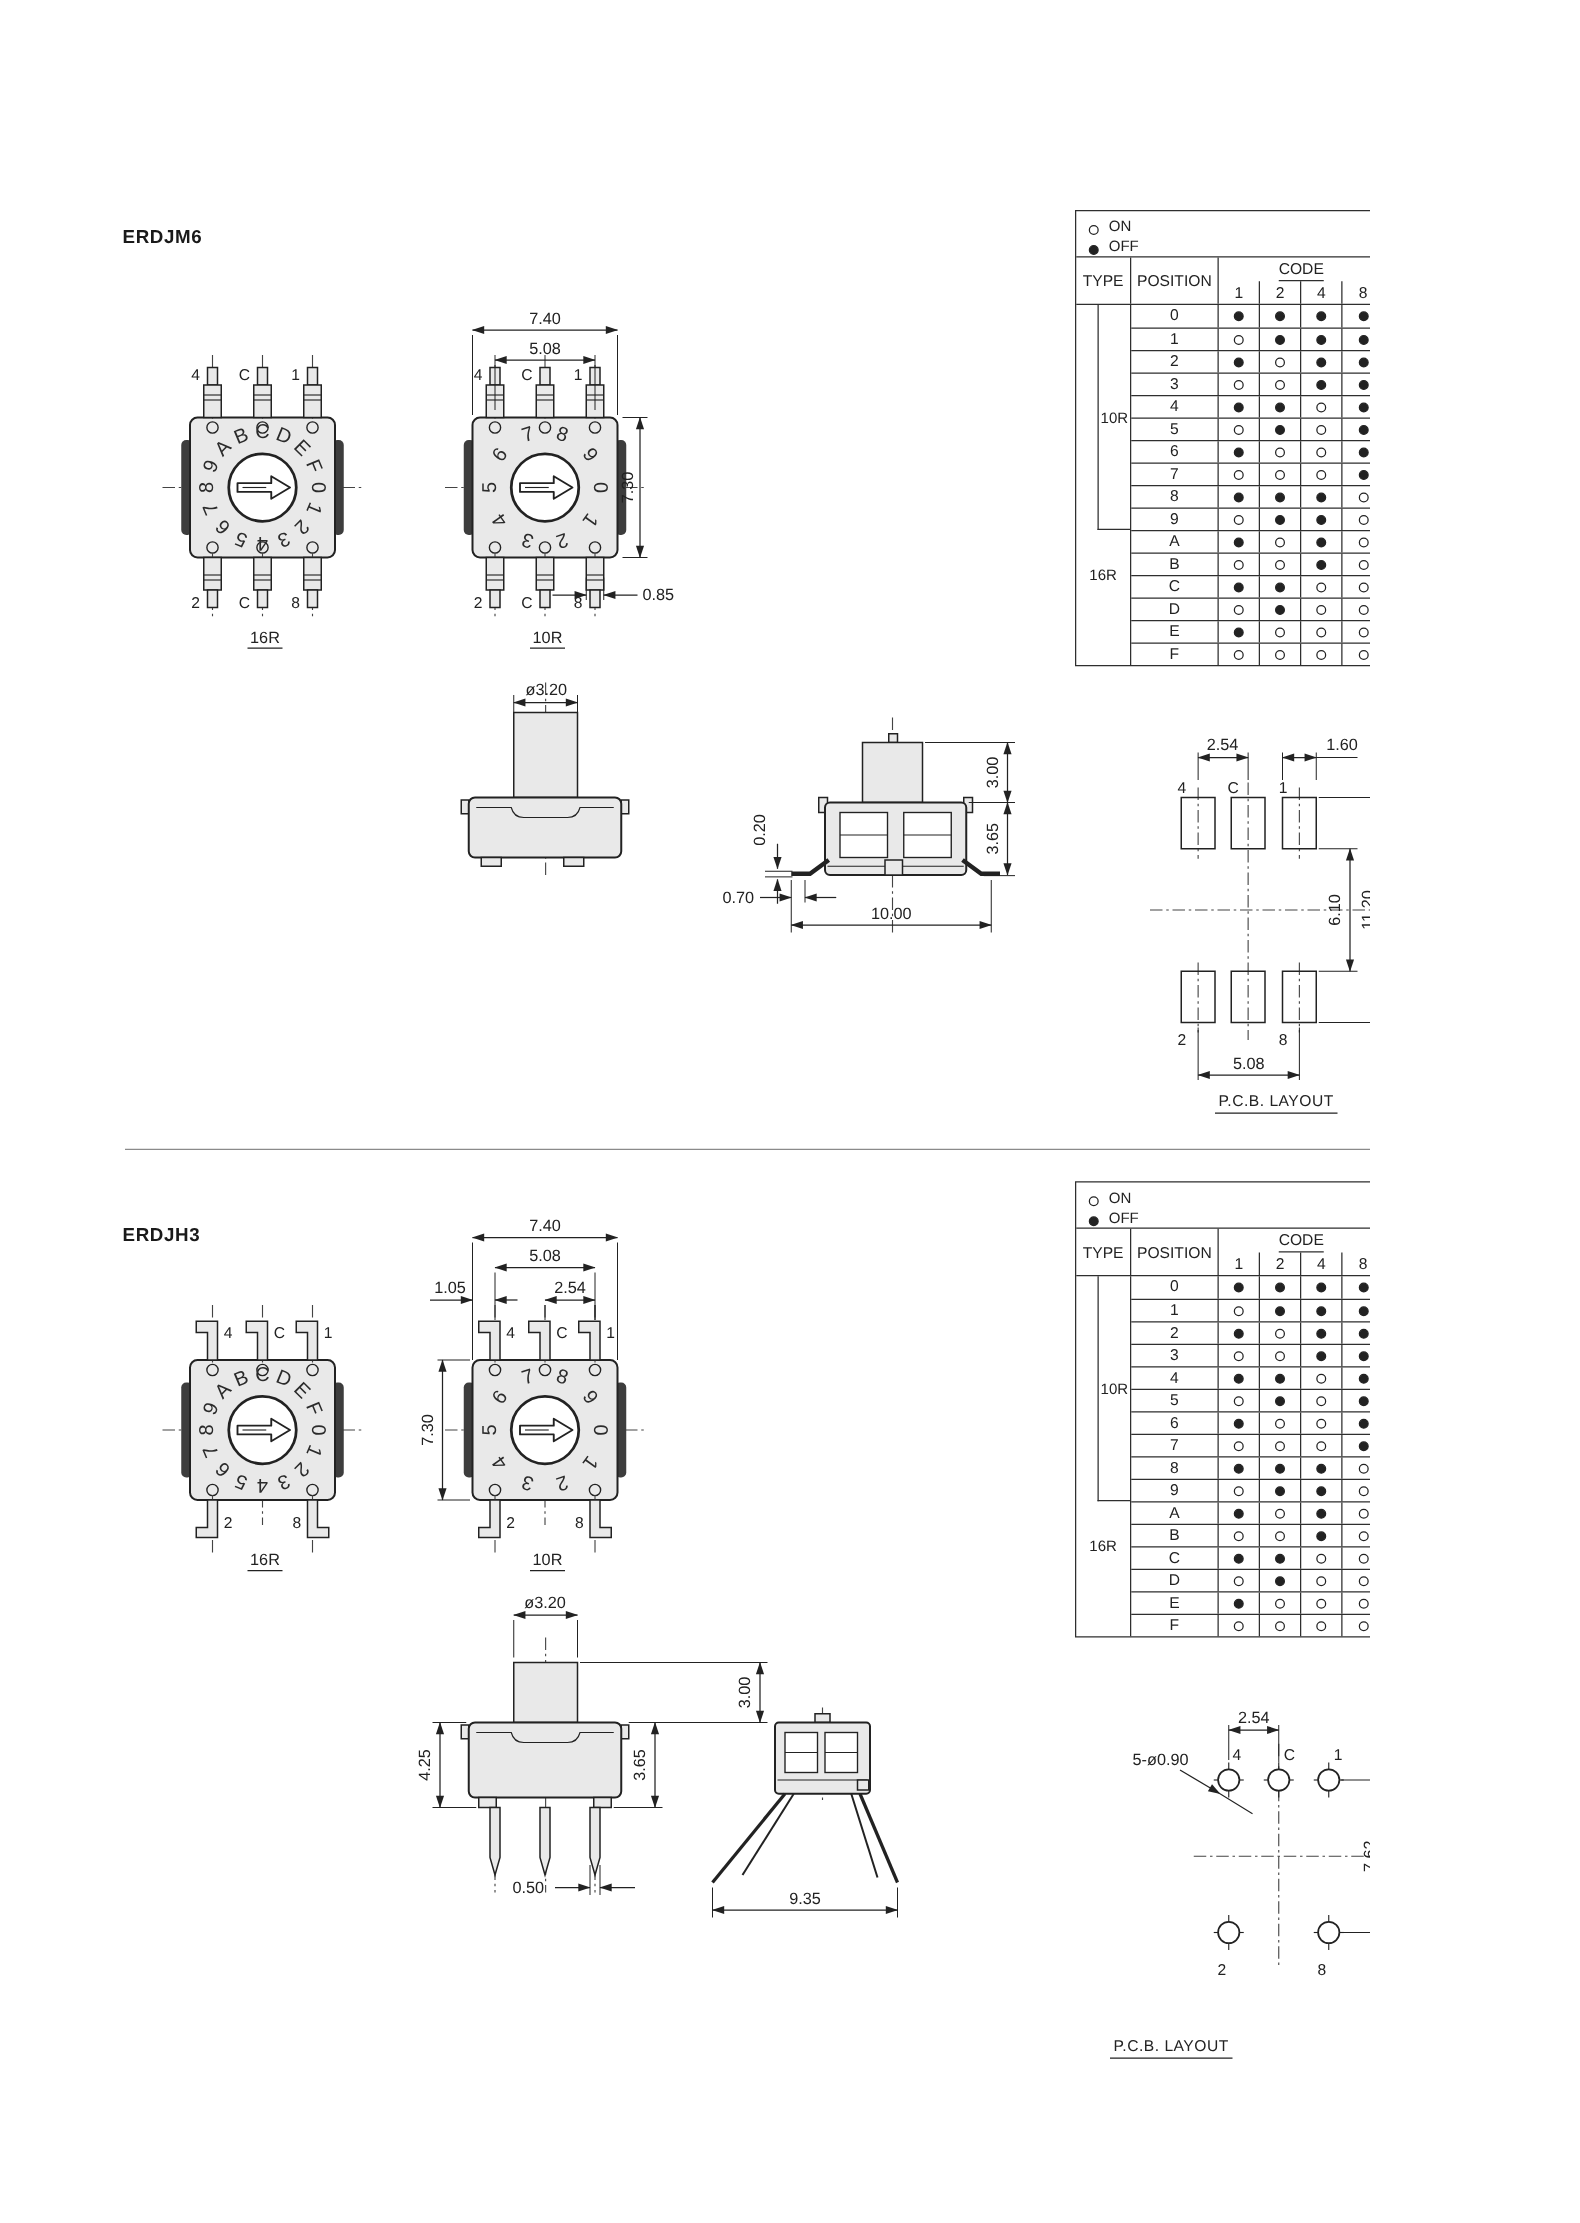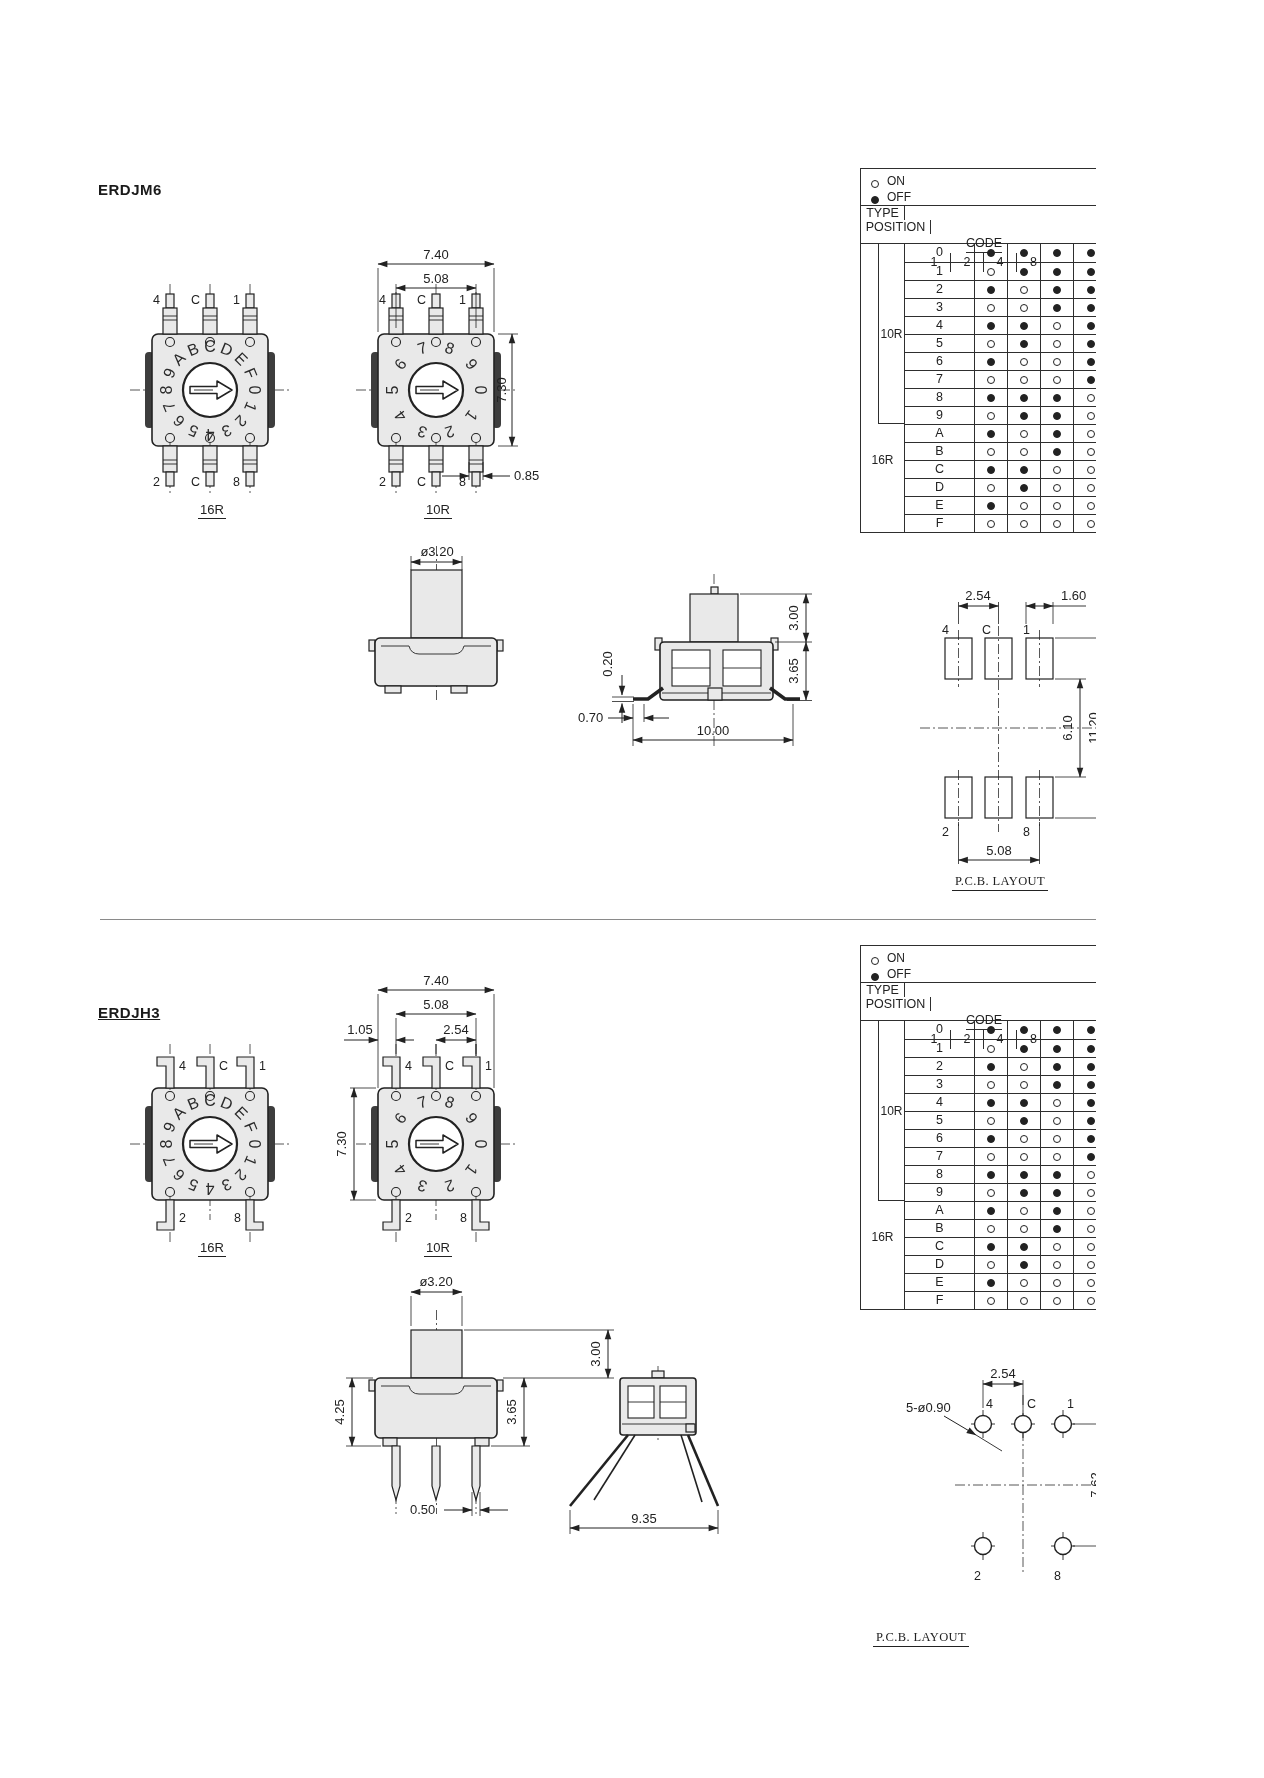--- a/index.html
+++ b/index.html
@@ -2,32 +2,32 @@
 <html><head>
 <meta charset="utf-8">
 <style>
   html,body{margin:0;padding:0;background:#fff;}
   #canvas{position:relative;width:1096px;height:1778px;background:#fff;overflow:hidden;
           font-family:"Liberation Sans",sans-serif;color:#222;}
   .abs{position:absolute;}
   .sec-title{font-size:15px;font-weight:bold;letter-spacing:0.5px;color:#1a1a1a;}
   .caption{font-size:13px;text-align:center;}
   .caption span{border-bottom:1px solid #222;padding:0 2px 1px 2px;}
-  .pcb-title{font-size:12.5px;text-align:center;letter-spacing:0.4px;font-family:Liberation Serif, serif;}
+  .pcb-title{font-size:12.5px;text-align:right;letter-spacing:0.4px;}
   .pcb-title span{border-bottom:1px solid #222;padding:0 3px 2px 3px;}
   .separator{background:#8a8a8a;height:1px;}
 
   
   .ct{position:absolute;width:248px;border:1.5px solid #2e2e2e;background:#fff;box-sizing:border-box;}
   .ct-legend{height:37px;border-bottom:1px solid #2e2e2e;padding:3px 0 0 10px;box-sizing:border-box;}
   .ct-legend .lrow{height:16px;display:flex;align-items:flex-end;font-size:12px;gap:8px;}
   .dot{display:inline-block;width:8px;height:8px;border-radius:50%;box-sizing:border-box;}
   .dot.on{border:1.5px solid #222;background:transparent;}
   .dot.off{background:#222;border:1px solid #222;}
-  .ct-hdr{display:flex;height:38px;border-bottom:1px solid #2e2e2e;box-sizing:border-box;flex-direction:column;}
+  .ct-hdr{display:flex;height:38px;border-bottom:1px solid #2e2e2e;box-sizing:border-box;}
   .ct-type{width:44px;border-right:1px solid #2e2e2e;display:flex;align-items:center;justify-content:center;font-size:12.5px;box-sizing:border-box;}
   .ct-pos{width:70px;border-right:1px solid #2e2e2e;display:flex;align-items:center;justify-content:center;font-size:12.5px;box-sizing:border-box;}
   .ct-code{flex:1;display:flex;flex-direction:column;align-items:center;}
   .ct-code-t{height:19px;border-bottom:1px solid #2e2e2e;text-align:center;font-size:12.5px;line-height:18px;box-sizing:border-box;}
   .ct-bits{display:flex;height:19px;}
   .ct-bit{width:33px;text-align:center;font-size:12.5px;line-height:18px;border-right:1px solid #2e2e2e;box-sizing:border-box;}
   .ct-bit:last-child{border-right:none;}
   .ct-body{display:flex;}
   .ct-typecol{width:44px;border-right:1px solid #2e2e2e;position:relative;box-sizing:border-box;}
   .ct-bracket{position:absolute;left:17px;right:0;top:0;height:180px;border-left:1px solid #2e2e2e;border-bottom:1px solid #2e2e2e;display:flex;align-items:center;justify-content:center;font-size:12px;box-sizing:border-box;}
@@ -638,21 +638,21 @@
             <div class="ct-dcell">
               <span class="dot on"></span>
             </div>
           </div>
         </div>
     </div>
   </div>
 
   <div class="abs separator" style="left:100px;top:919px;width:1062px;"></div>
 
-  <div class="abs sec-title" style="left:98px;top:1004px;text-decoration:underline;">ERDJH3</div>
+  <div class="abs sec-title" style="left:98px;top:980px;">ERDJH3</div>
 
   <svg class="abs" style="left:100px;top:1024px;" width="220" height="250" viewBox="0 0 220 250">
       <line x1="30" y1="120" x2="190" y2="120" class="cl"></line>
       <line x1="110" y1="46" x2="110" y2="196" class="cl"></line>
       <rect x="45" y="82" width="9" height="76" rx="4" fill="#3d3d3d"></rect>
       <rect x="166" y="82" width="9" height="76" rx="4" fill="#3d3d3d"></rect>
       <rect x="52" y="64" width="116" height="112" rx="6" class="body"></rect>
       <circle cx="70" cy="72" r="4.5" class="hole"></circle>
       <circle cx="110" cy="72" r="4.5" class="hole"></circle>
       <circle cx="150" cy="72" r="4.5" class="hole"></circle>

